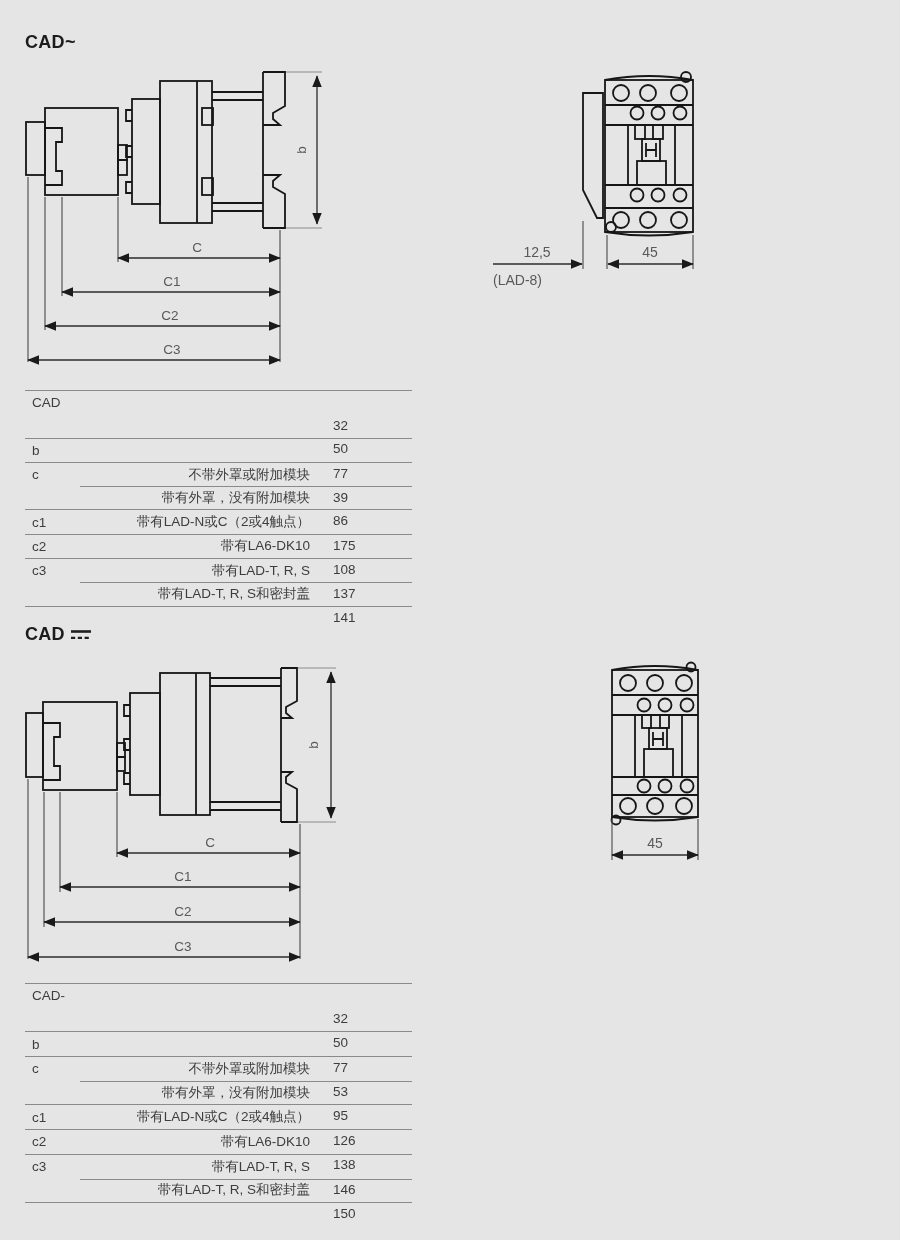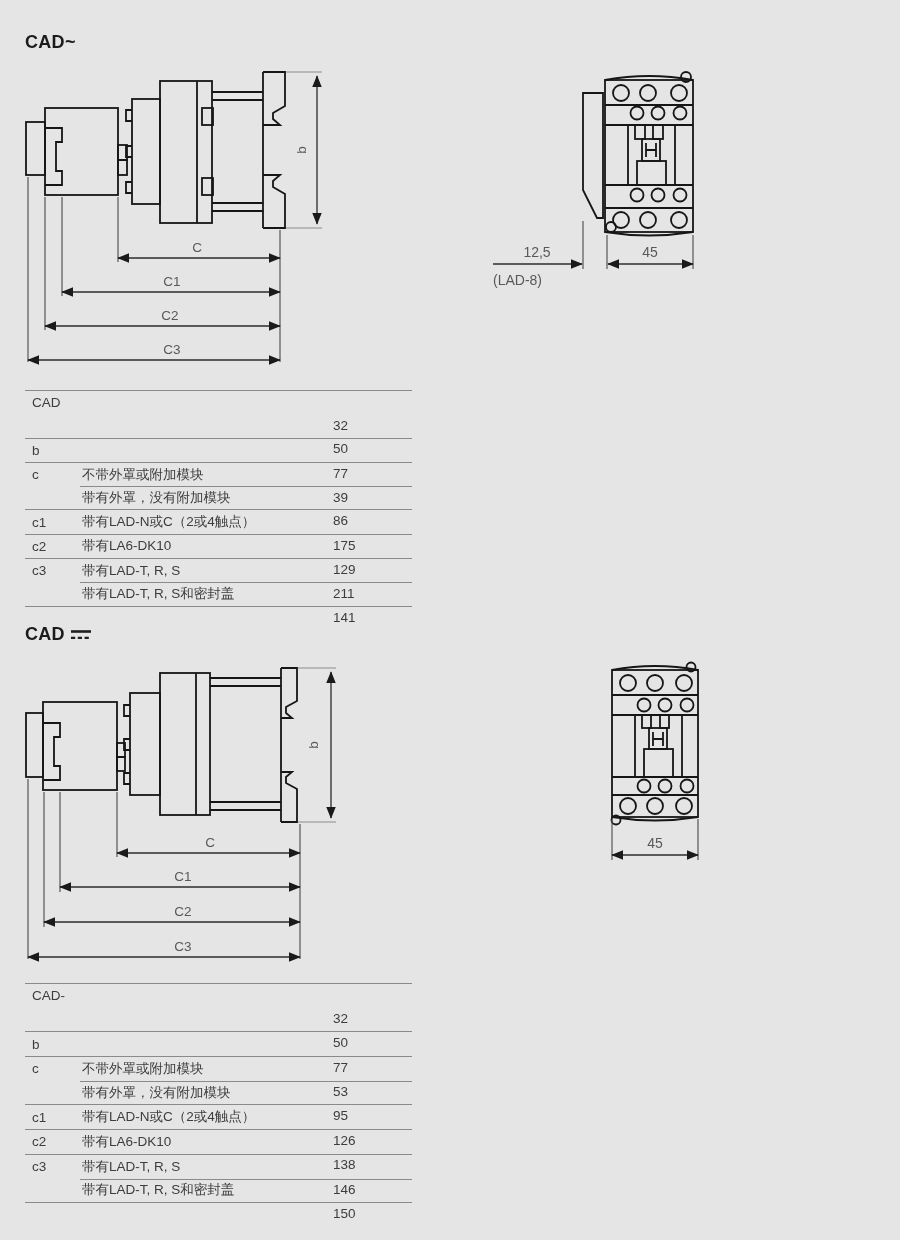--- a/index.html
+++ b/index.html
@@ -17,21 +17,21 @@
   .nlab{fill:#595959;font-size:14px;font-family:"Liberation Sans",sans-serif;}
   
   .dim-table{position:absolute;left:25px;width:387px;border-top:1px solid #8a8a8a;
              border-bottom:1px solid #8a8a8a;font-size:13.5px;color:#3d3d3d;}
   .trow{display:flex;align-items:center;height:23.3px;position:relative;}
   .t2 .trow{height:23.7px;}
   .lf{border-top:1px solid #8a8a8a;}
   .lp::before{content:"";position:absolute;left:55px;right:0;top:0;border-top:1px solid #8a8a8a;}
   .tc{box-sizing:border-box;white-space:nowrap;overflow:hidden;}
   .tc.k{width:55px;padding-left:7px;}
-  .tc.d{width:230px;padding-left:2px;}
+  .tc.d{width:230px;padding-left:2px;text-align:right;}
   .tc.v{width:102px;padding-left:23px;margin-top:46px;}
 </style>
 </head>
 <body>
 
 <svg width="0" height="0" style="position:absolute" aria-hidden="true">
   <defs>
     <marker id="arw" viewBox="0 0 10 8" refX="9.3" refY="4" markerWidth="9.5" markerHeight="7.4" orient="auto-start-reverse">
       <path d="M0,0 L10,4 L0,8 Z" fill="#1a1a1a"></path>
     </marker>
@@ -144,26 +144,26 @@
       <div class="tc v">86</div>
     </div>
     <div class="trow lf">
       <div class="tc k">c1</div>
       <div class="tc d">带有LAD-N或C（2或4触点）</div>
       <div class="tc v">175</div>
     </div>
     <div class="trow lf">
       <div class="tc k">c2</div>
       <div class="tc d">带有LA6-DK10</div>
-      <div class="tc v">129</div>
+      <div class="tc v">108</div>
     </div>
     <div class="trow lf">
       <div class="tc k">c3</div>
       <div class="tc d">带有LAD-T, R, S</div>
-      <div class="tc v">211</div>
+      <div class="tc v">137</div>
     </div>
     <div class="trow lp">
       <div class="tc k"></div>
       <div class="tc d">带有LAD-T, R, S和密封盖</div>
       <div class="tc v">141</div>
     </div>
   </div>
 
   <div class="sec-title" style="left:25px;top:624px;">
     <span>CAD</span>

